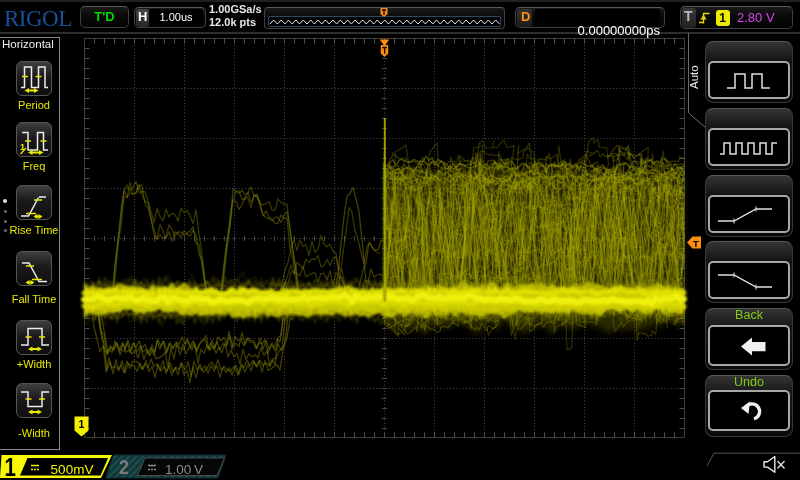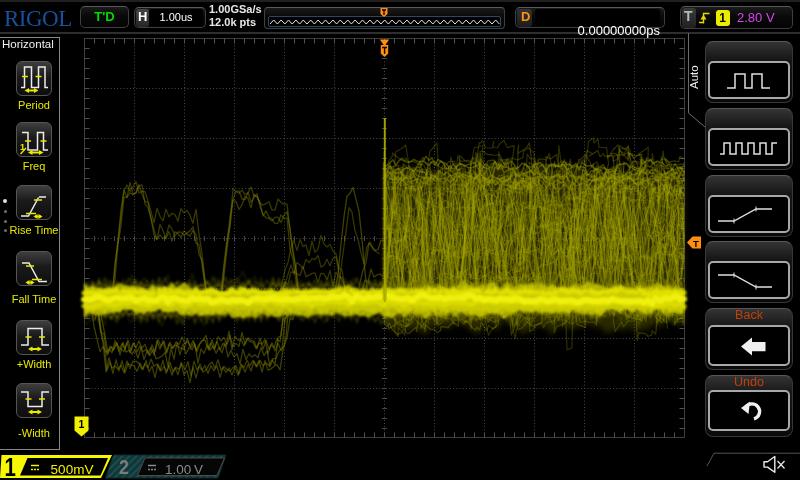--- a/index.html
+++ b/index.html
@@ -12,21 +12,21 @@
 .ibox{position:absolute;width:36px;height:35px;left:16px;
  background:linear-gradient(#3e3e3e,#1a1a1a 45%,#0e0e0e);
  border:1px solid #555;border-radius:6px;box-sizing:border-box;}
 .ilabel{position:absolute;width:76px;left:-4px;text-align:center;color:#e8e800;
  font-size:11px;}
 .slot{position:absolute;left:705px;width:88px;height:62px;
  background:linear-gradient(#343434,#161616 30%,#0a0a0a);
  border:1px solid #383838;border-top-color:#585858;border-radius:8px;box-sizing:border-box;}
 .ipanel{position:absolute;left:708px;width:82px;height:38px;background:#000;
  border:2px solid #a8a8a8;border-radius:5px;box-sizing:border-box;}
-.slabel{position:absolute;left:705px;width:88px;text-align:center;color:#c2410c;
+.slabel{position:absolute;left:705px;width:88px;text-align:center;color:#84cc16;
  font-size:12.5px;}
 </style>
 </head>
 <body>
 
 <div class="abs" style="left:0;top:0;width:800px;height:2px;background:#202020;"></div>
 <div class="abs" style="left:0;top:32px;width:800px;height:1.5px;background:#2e2e2e;"></div>
 
 <div class="abs" style="left:4px;top:6px;width:95px;height:26px;color:#17509c;
  font-family:'Liberation Serif',serif;font-weight:normal;font-size:23px;

